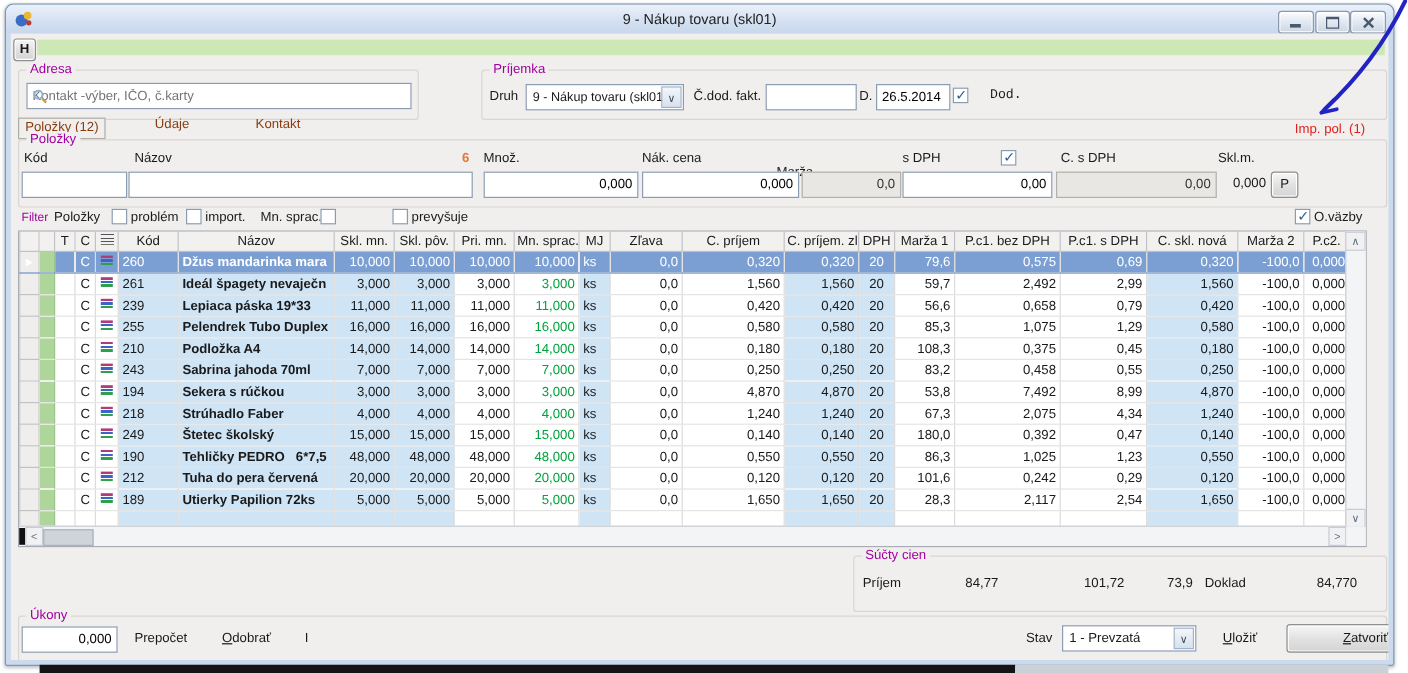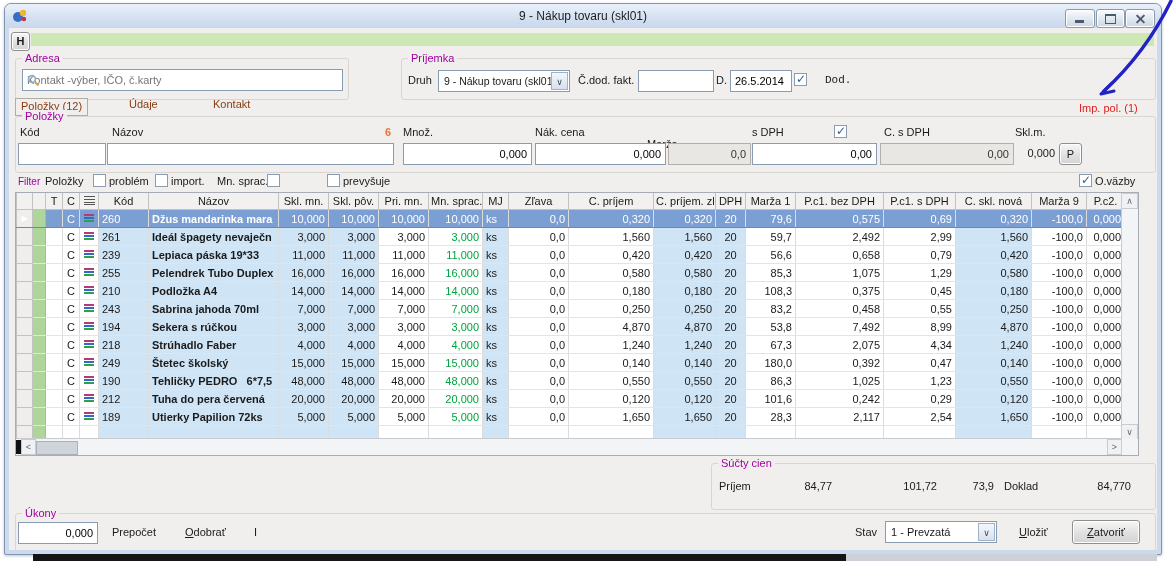--- a/index.html
+++ b/index.html
@@ -235,21 +235,21 @@
                   <th>Mn. sprac.</th>
                   <th>MJ</th>
                   <th>Zľava</th>
                   <th>C. príjem</th>
                   <th>C. príjem. zl.</th>
                   <th>DPH</th>
                   <th>Marža 1</th>
                   <th>P.c1. bez DPH</th>
                   <th>P.c1. s DPH</th>
                   <th>C. skl. nová</th>
-                  <th>Marža 9</th>
+                  <th>Marža 2</th>
                   <th>P.c2.</th>
                 </tr>
               </thead>
             <tbody>
                 <tr class="selected">
                   <td class="col-sel">▶</td>
                   <td class="col-strip"></td>
                   <td class="ctr"></td>
                   <td class="ctr">C</td>
                   <td class="ctr"><span class="menu-icon"></span></td>
@@ -590,21 +590,21 @@
         <input class="tbox num" style="left: 2px; top: 8px; width: 70px;" value="0,000">
         <span class="lbl link" style="left:96px;top:12px;">Prepočet</span>
         <span class="lbl link u1" style="left:169px;top:12px;">Odobrať</span>
         <span class="lbl link" style="left:238px;top:12px;">I</span>
         <span class="lbl" style="left:839px;top:12px;">Stav</span>
         <div class="combo" style="left:869px;top:7px;width:112px;">
           <span class="ctext">1 - Prevzatá</span>
           <span class="cbtn">∨</span>
         </div>
         <span class="lbl link u1" style="left:1003px;top:12px;">Uložiť</span>
-        <div class="btn u1" style="left:1056px;top:6px;width:66px;height:22px;line-height:22px;">Zatvoriť</div>
+        <div class="btn u1" style="left:1056px;top:6px;width:66px;height:22px;line-height:22px;padding-left:32px;">Zatvoriť</div>
       </div>
 
     </div>
   </div>
 
   <div class="blackbar"></div>
   <div class="graybar"></div>
 
   <svg id="annot" width="1173" height="561" viewBox="0 0 1173 561">
     <path d="M 1171,1 C 1154,36 1131,66 1104,91" fill="none" stroke="#2323c4" stroke-width="3.4" stroke-linecap="round"></path>

